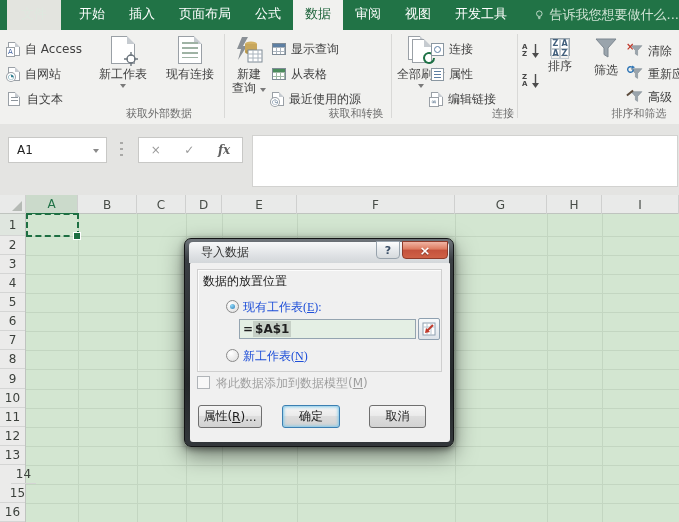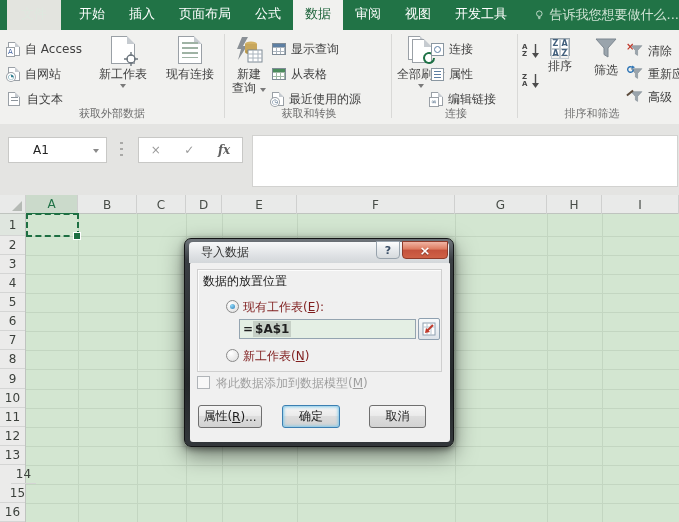--- a/index.html
+++ b/index.html
@@ -12,21 +12,21 @@
   .tabs{display:flex;align-items:flex-end;height:36px;}
   .tab{color:#fff;font-size:13px;padding:5px 12px 7px;margin-top:3px;white-space:nowrap;cursor:default;}
   .tab.file{background:#e3e4df;color:#dfe8df;margin-left:7px;margin-right:6px;padding:5px 14px 7px;}
   .tab.active{background:#f1f1ef;color:#1b6239;}
   .tellme{display:flex;align-items:center;gap:6px;color:#cfe3d4;font-size:13px;margin-left:16px;
           padding-bottom:6px;white-space:nowrap;overflow:hidden;}
   
   .ribbon{position:absolute;left:0;top:30px;width:679px;height:94px;background:#f1f1ef;
           border-bottom:1px solid #d5d5d3;color:#3f3f3f;overflow:hidden;}
   .rsep{position:absolute;top:4px;height:84px;width:1px;background:#d9d9d7;}
-  .glabel{position:absolute;height:14px;font-size:11px;color:#6e6e6e;text-align:center;white-space:nowrap;}
+  .glabel{position:absolute;height:14px;font-size:11px;color:#6e6e6e;text-align:center;white-space:nowrap;padding-left:47px;}
   .rsmall{position:absolute;display:flex;align-items:center;gap:5px;height:20px;white-space:nowrap;cursor:default;}
   .rlarge{position:absolute;display:flex;flex-direction:column;align-items:center;text-align:center;
           line-height:13px;cursor:default;}
   .rlarge .lbl{margin-top:4px;white-space:nowrap;}
   .arr{width:0;height:0;border-left:3px solid transparent;border-right:3px solid transparent;
        border-top:4px solid #7a7a7a;display:inline-block;}
   .rlarge .arr{margin-top:3px;}
   
   .pg{position:relative;width:12px;height:14px;background:#fff;border:1px solid #9aa0a6;display:inline-block;box-sizing:border-box;}
   .pg:before{content:"";position:absolute;right:-1px;top:-1px;border-style:solid;border-width:0 5px 5px 0;
@@ -48,21 +48,21 @@
      repeating-linear-gradient(transparent 0 3px,#9fb8a5 3px 4px);background-color:#fff;}
   .funnel{display:inline-block;}
   .sortmini{display:flex;flex-direction:column;font-size:7px;line-height:7px;color:#474747;font-weight:bold;}
   .sorticon{width:20px;height:18px;border:1px solid #9aa5ad;box-sizing:border-box;display:grid;
             grid-template-columns:1fr 1fr;background:#fff;font-size:8px;line-height:8px;font-weight:bold;color:#44617e;}
   .sorticon span{display:flex;align-items:center;justify-content:center;border:0.5px solid #c3cbd1;}
   
   .fxrow{position:absolute;left:0;top:124px;width:679px;height:71px;background:#e4e4e2;}
   .namebox{position:absolute;left:8px;top:13px;width:99px;height:26px;background:#fff;border:1px solid #c8c8c6;
            box-sizing:border-box;display:flex;align-items:center;}
-  .namebox .val{padding-left:24px;color:#222;text-align:center;}
+  .namebox .val{padding-left:8px;color:#222;text-align:center;}
   .namebox .arr{position:absolute;right:7px;top:11px;border-top-color:#8a8a8a;}
   .dots{position:absolute;left:120px;top:18px;width:3px;height:16px;
         background:repeating-linear-gradient(#a9a9a7 0 2px,transparent 2px 6px);}
   .fxbtns{position:absolute;left:138px;top:13px;width:105px;height:26px;background:#fff;border:1px solid #c8c8c6;
           box-sizing:border-box;display:flex;align-items:center;justify-content:space-around;color:#9a9a9a;}
   .fxbtns .fx{font-family:"DejaVu Serif","Liberation Serif",serif;font-style:italic;color:#5f5f5f;font-weight:bold;}
   .fxinput{position:absolute;left:252px;top:11px;width:426px;height:52px;background:#fff;border:1px solid #d2d2d0;box-sizing:border-box;}
   
   .sheet{position:absolute;left:0;top:195px;width:679px;height:327px;}
   .colhdrs{position:absolute;left:0;top:0;width:679px;height:19px;background:#e9eae9;border-bottom:1px solid #bfc4bf;box-sizing:border-box;}
@@ -95,21 +95,21 @@
   .closebtn{left:217px;width:46px;background:linear-gradient(#f0b5a4,#dd7a5f 45%,#c4523c 50%,#cf6146);
        border:1px solid #8e3b2a;color:#fff;font-weight:bold;font-size:13px;text-shadow:0 1px 1px rgba(0,0,0,.4);}
   .dlg-client{position:absolute;left:5px;top:24px;width:260px;height:179px;background:#f0f0f0;border-radius:1px 1px 3px 3px;}
   .gbox{position:absolute;left:7px;top:6px;width:245px;height:103px;border:1px solid #cfcfcf;box-sizing:border-box;
         box-shadow:1px 1px 0 rgba(255,255,255,.8) inset;}
   .glbl{position:absolute;left:13px;top:10px;color:#1a1a1a;}
   .radio{position:absolute;width:13px;height:13px;border-radius:50%;border:1px solid #8b8b8b;box-sizing:border-box;
          background:radial-gradient(circle at 35% 30%,#ffffff,#dcdcdc);}
   .radio.on:after{content:"";position:absolute;left:3px;top:3px;width:5px;height:5px;border-radius:50%;
          background:radial-gradient(circle at 35% 30%,#8fd8f8,#2f7fb8);}
-  .rlbl{position:absolute;color:#7f1d1d;white-space:nowrap;}
+  .rlbl{position:absolute;color:#1d4ed8;white-space:nowrap;font-family:Liberation Serif, serif;}
   .rangefield{position:absolute;left:49px;top:56px;width:177px;height:20px;background:#e4efe4;border:1px solid #94a4b0;
          box-sizing:border-box;display:flex;align-items:center;font-weight:bold;color:#1f1f1f;}
   .rangefield .eq{padding-left:3px;}
   .rangefield .sel{background:#c6d0c6;padding:1px 2px;}
   .rangebtn{position:absolute;left:228px;top:55px;width:22px;height:22px;border:1px solid #8ea0b0;border-radius:2px;
          background:linear-gradient(#f8fafb,#dde3e9);box-sizing:border-box;display:flex;align-items:center;justify-content:center;}
   .chk{position:absolute;left:7px;top:113px;width:13px;height:13px;border:1px solid #b0b4b8;background:#f8f8f8;box-sizing:border-box;}
   .chklbl{position:absolute;left:26px;top:112px;color:#9f9f9f;white-space:nowrap;}
   .dbtn{position:absolute;top:142px;height:23px;border:1px solid #6f6f6f;border-radius:3px;color:#1a1a1a;
         background:linear-gradient(#f5f5f5,#ebebeb 45%,#dddddd 50%,#d2d2d2);

